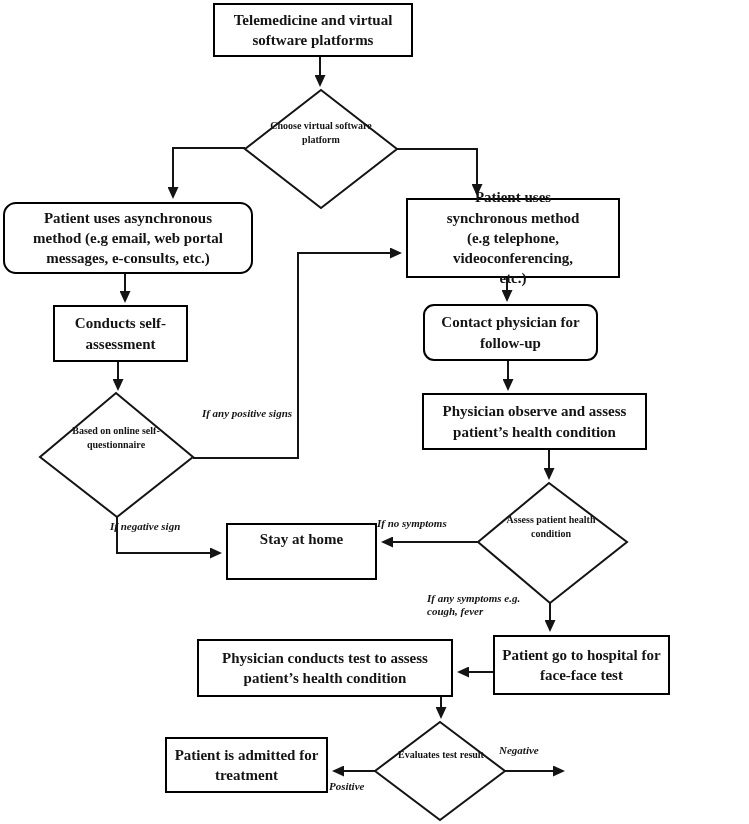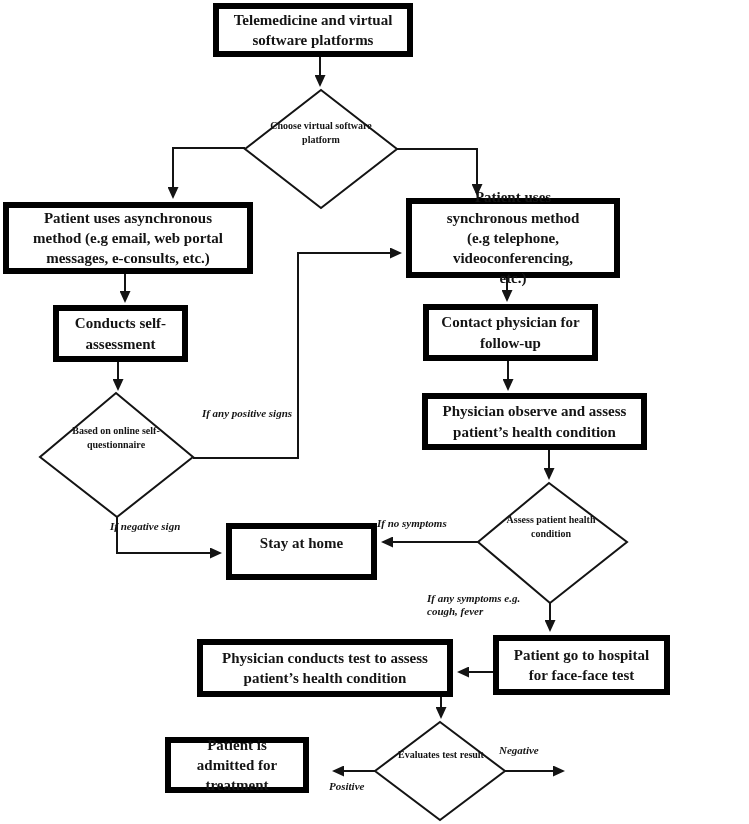--- a/index.html
+++ b/index.html
@@ -14,21 +14,21 @@
   }
   #connectors {
     position: absolute;
     left: 0; top: 0;
     z-index: 0;
   }
   .node {
     position: absolute;
     box-sizing: border-box;
     background: #ffffff;
-    border: 6px solid #000000;
+    border: 2px solid #000000;
     display: flex;
     align-items: center;
     justify-content: center;
     text-align: center;
     font-weight: bold;
     font-size: 15px;
     line-height: 1.35;
     z-index: 1;
   }
   .dlabel {
@@ -46,29 +46,29 @@
     font-size: 11px;
     line-height: 1.22;
     text-align: center;
     z-index: 2;
   }
   .nw { white-space: nowrap; }
   .ta-left { text-align: left; }
 
   
   #n-start      { left: 213px; top:   3px; width: 200px; height: 54px; padding: 0 8px;  }
-  #n-async      { left:   3px; top: 202px; width: 250px; height: 72px; padding: 0 14px; }
+  #n-async      { left:   3px; top: 202px; width: 250px; height: 72px; padding: 0 14px; border-radius: 13px; }
   #n-selfassess { left:  53px; top: 305px; width: 135px; height: 57px; padding: 0 10px; }
   #n-stayhome   { left: 226px; top: 523px; width: 151px; height: 57px; padding: 4px 6px 0 6px; align-items: flex-start; }
   #n-sync       { left: 406px; top: 198px; width: 214px; height: 80px; padding: 0 31px; }
-  #n-contact    { left: 423px; top: 304px; width: 175px; height: 57px; padding: 0 12px; }
+  #n-contact    { left: 423px; top: 304px; width: 175px; height: 57px; padding: 0 12px; border-radius: 11px; }
   #n-observe    { left: 422px; top: 393px; width: 225px; height: 57px; padding: 4px 8px;  }
   #n-hospital   { left: 493px; top: 635px; width: 177px; height: 60px; padding: 0 6px;  }
   #n-test       { left: 197px; top: 639px; width: 256px; height: 58px; padding: 0 8px;  }
-  #n-admitted   { left: 165px; top: 737px; width: 144px; height: 56px; padding: 0 6px;  }
+  #n-admitted   { left: 165px; top: 737px; width: 163px; height: 56px; padding: 0 6px;  }
   #n-discharged { left: 569px; top: 745px; width: 174px; height: 59px; padding: 0 4px;  }
 
   
   #d-choose     { left: 266px; top: 119px; width: 110px; }
   #d-questions  { left:  68px; top: 424px; width:  96px; }
   #d-assess     { left: 499px; top: 513px; width: 104px; }
   #d-evaluate   { left: 393px; top: 748px; width:  96px; }
 
   
   #l-possigns   { left: 196px; top: 407px; width: 102px; }

